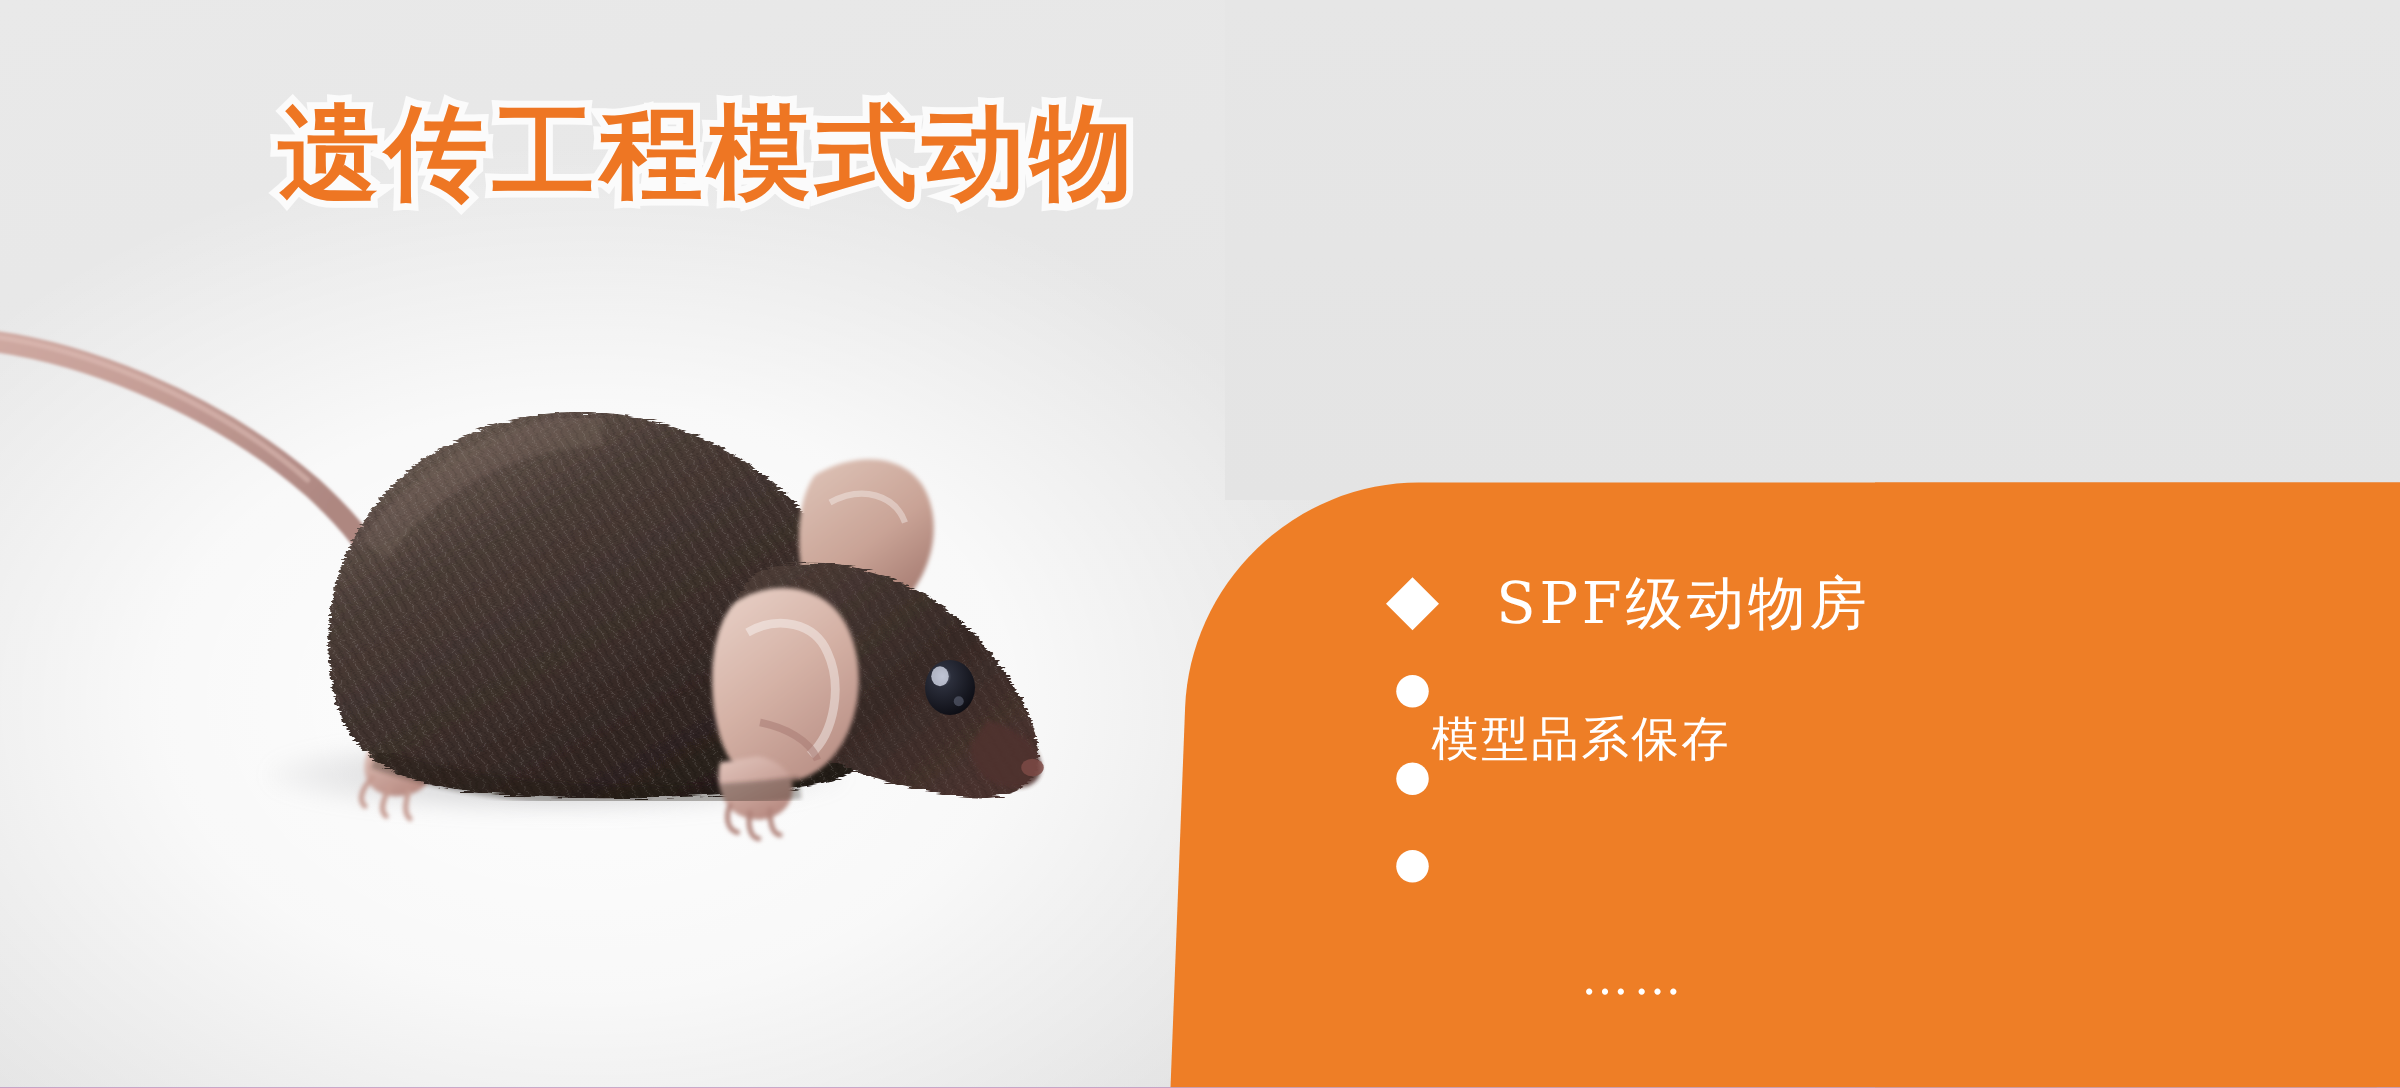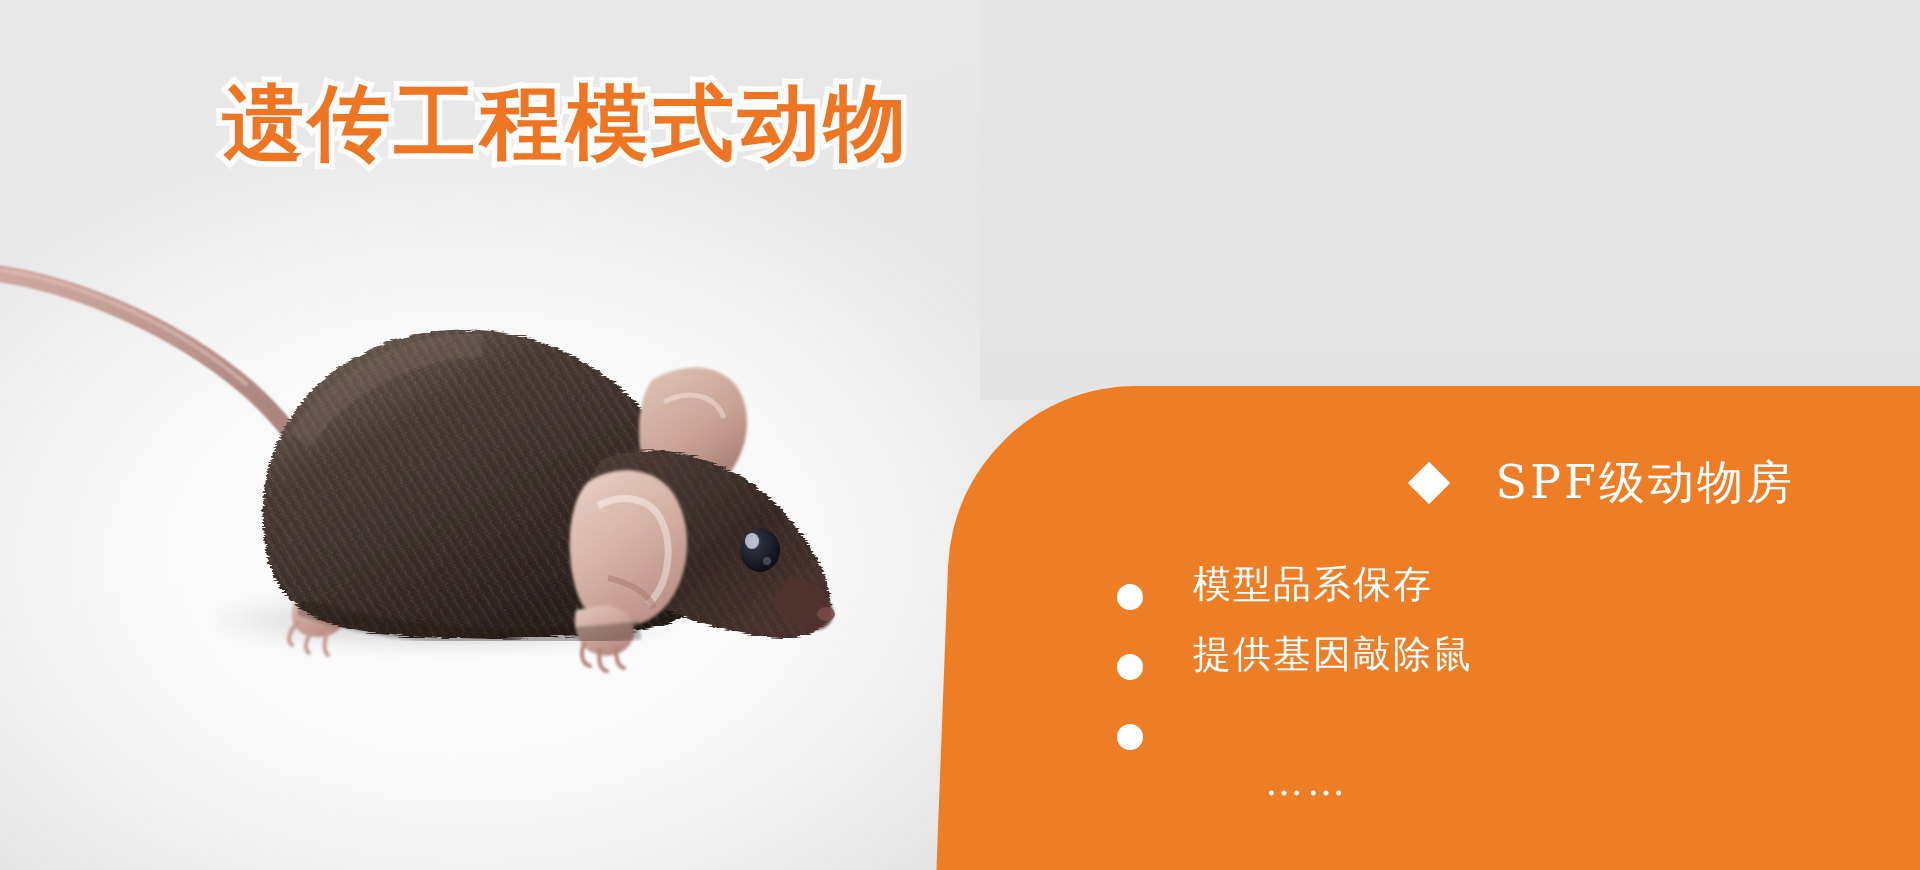--- a/index.html
+++ b/index.html
@@ -78,21 +78,20 @@
   .panel-content {
     position: absolute;
     left: 1095px;
     top: 452px;
     width: 700px;
   }
   .spf-row {
     display: flex;
     align-items: center;
     margin-bottom: 26px;
-    justify-content: flex-end;
   }
   .diamond {
     width: 30px;
     height: 30px;
     background: #ffffff;
     transform: rotate(45deg);
     flex: 0 0 auto;
     margin-left: 20px;
   }
   .spf-label {
@@ -100,22 +99,23 @@
     font-size: 46px;
     font-weight: 400;
     color: #ffffff;
     letter-spacing: 3px;
     margin-left: 52px;
     white-space: nowrap;
   }
 
   .bullet-row {
     display: flex;
-    align-items: flex-end;
+    align-items: flex-start;
     height: 70px;
+    flex-direction: column;
   }
   .dot {
     width: 26px;
     height: 26px;
     border-radius: 50%;
     background: #ffffff;
     flex: 0 0 auto;
     margin-left: 22px;
   }
   .bullet-label {
@@ -328,21 +328,20 @@
       <span class="spf-label">SPF级动物房</span>
     </div>
 
     <div class="bullet-row">
       <span class="dot"></span>
       <span class="bullet-label">模型品系保存</span>
     </div>
 
     <div class="bullet-row">
       <span class="dot"></span>
-      <span class="bullet-label">提供基因敲除鼠</span>
     </div>
 
     <div class="bullet-row">
       <span class="dot"></span>
     </div>
 
     <div class="ellipsis">……</div>
   </div>
 
 </div>

